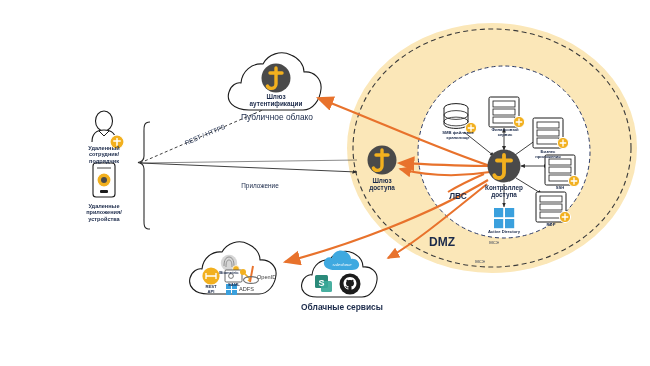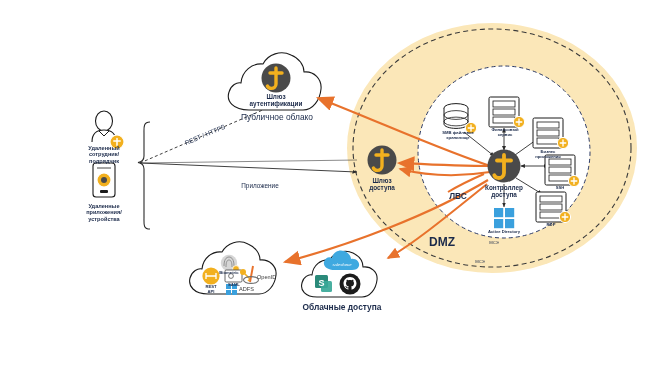--- a/index.html
+++ b/index.html
@@ -352,17 +352,17 @@
     <div>API</div>
   </div>
 
   <div class="lbl tiny lbl-bold" style="left:222px;top:283px;width:24px;">SAML</div>
 
   <div class="lbl sm" style="left:257px;top:274px;width:30px;text-align:left;color:#3a3a3a;">OpenID</div>
 
   <div class="lbl sm" style="left:239px;top:286px;width:30px;text-align:left;color:#3a3a3a;">ADFS</div>
 
 
-  <div class="lbl lg lbl-bold" style="left:296px;top:303px;width:92px;">Облачные доступа</div>
+  <div class="lbl lg lbl-bold" style="left:296px;top:303px;width:92px;">Облачные сервисы</div>
 
   <div class="lbl tiny" style="left:327px;top:263px;width:30px;color:#ffffff;font-style:italic;">salesforce</div>
 
 </div>
 
 </body></html>

